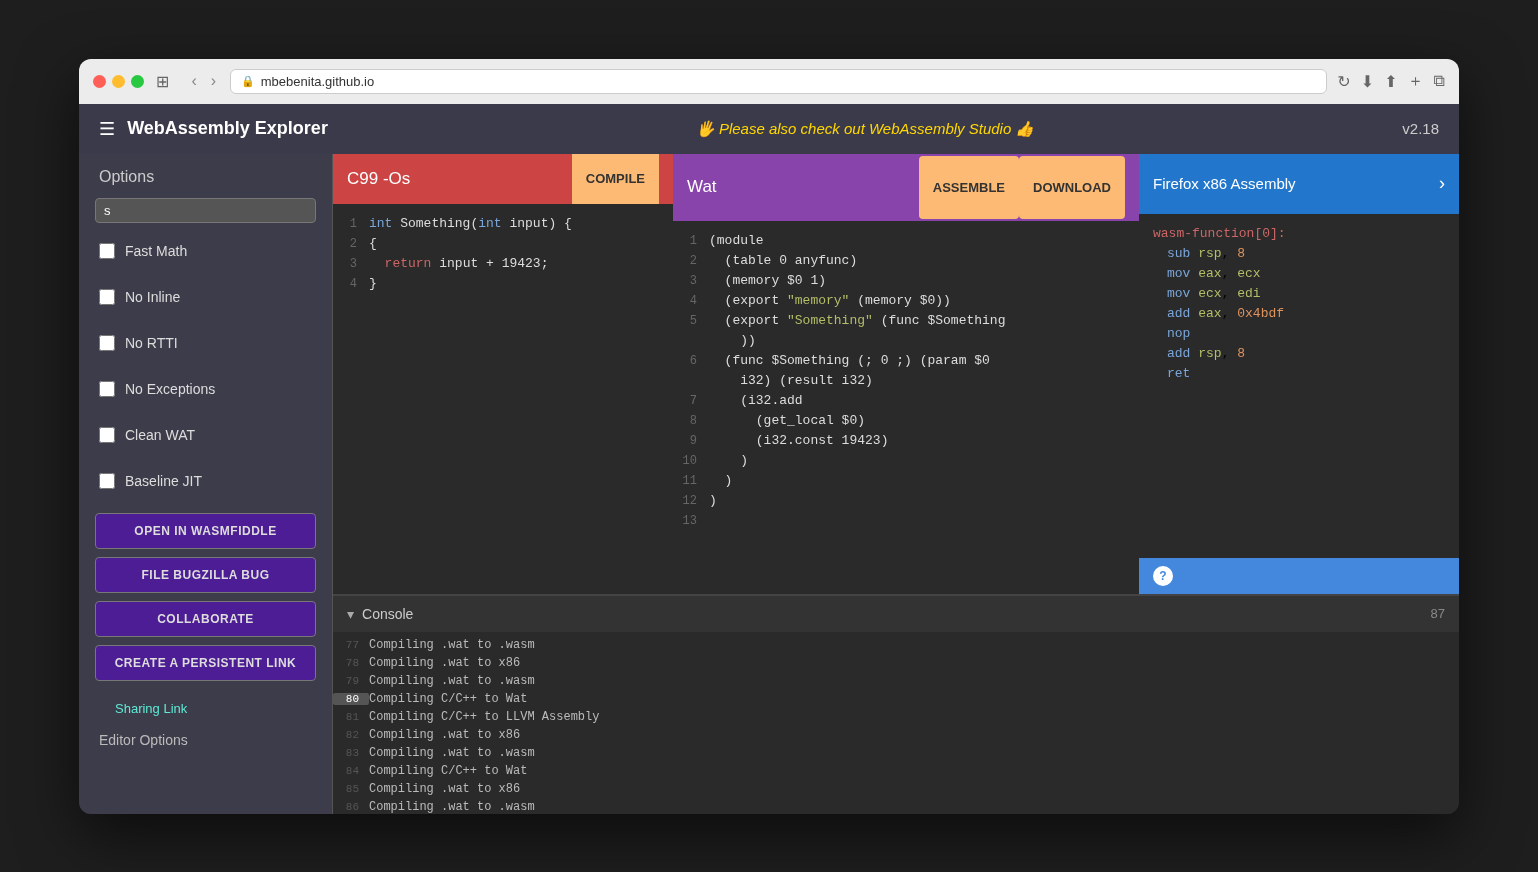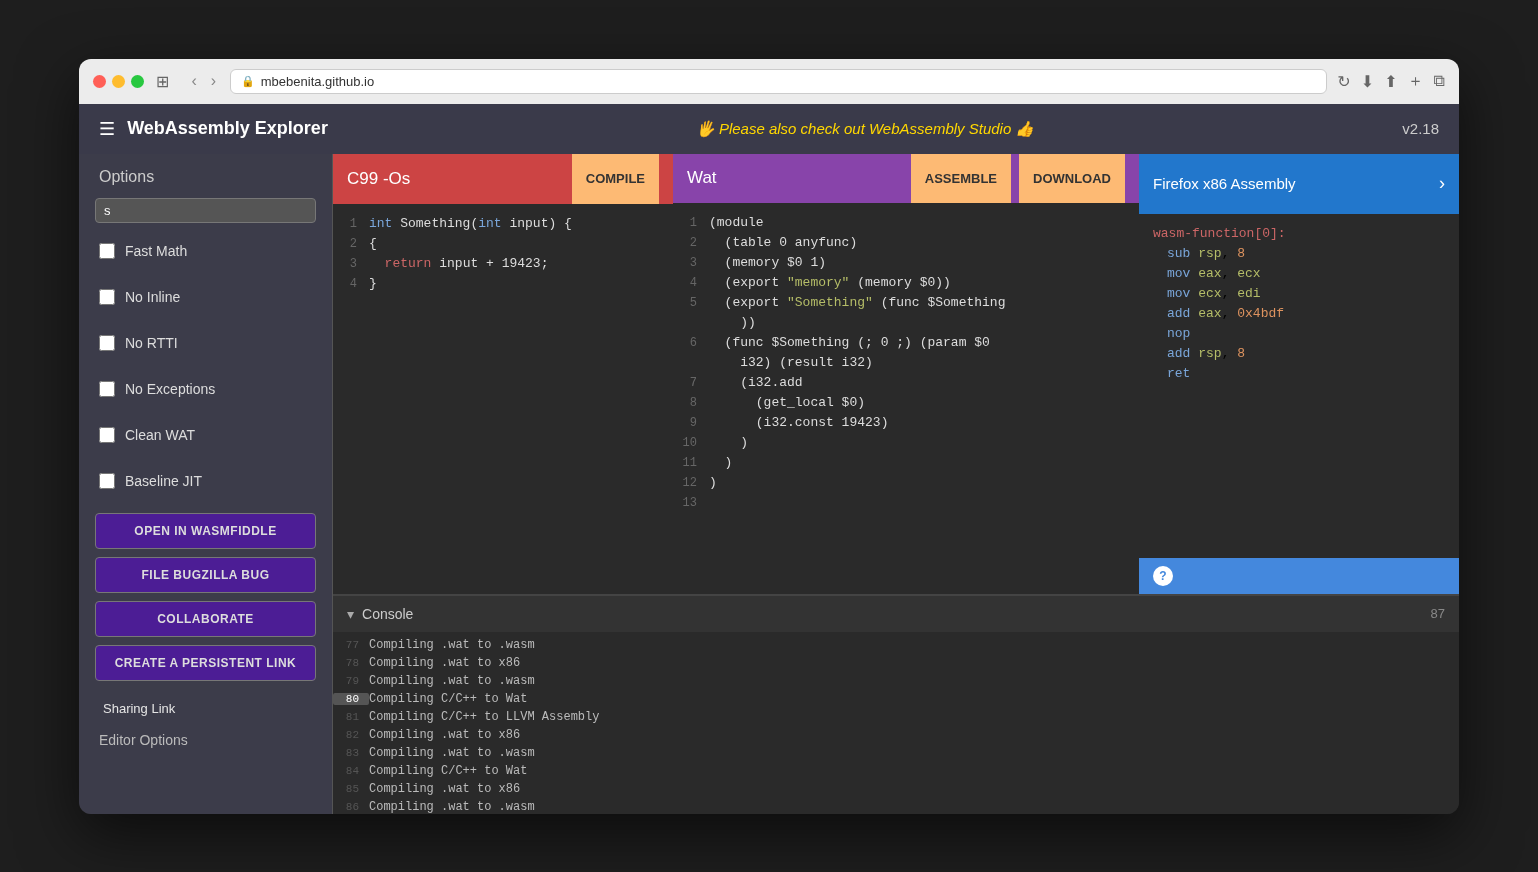--- a/index.html
+++ b/index.html
@@ -179,23 +179,23 @@
       color: #ddd;
       padding: 10px;
       border-radius: 4px;
       font-size: 12px;
       font-weight: 600;
       letter-spacing: 0.5px;
       cursor: pointer;
       text-align: center;
     }
     .sharing-link-label {
-      color: #e5e5e5;
+      color: #5eead4;
       font-size: 13px;
-      padding: 8px 24px 4px;
+      padding: 8px 36px 4px;
     }
     .editor-options-label {
       color: #bbb;
       font-size: 14px;
       padding: 8px 20px;
       margin-top: 4px;
     }
     
     .code-panels {
       flex: 1;
@@ -268,22 +268,21 @@
     .panel-wat {
       flex: 1;
       background: #8844aa;
       display: flex;
       flex-direction: column;
     }
     .panel-wat-header {
       display: flex;
       align-items: center;
       padding: 0 14px;
-      height: 49px;
-      gap: 8px;
+      height: 67px;
     }
     .panel-wat-code {
       background: #2a2a2a;
       flex: 1;
       overflow-y: auto;
       font-family: 'Courier New', monospace;
       font-size: 13px;
       padding: 10px 0;
     }
     

